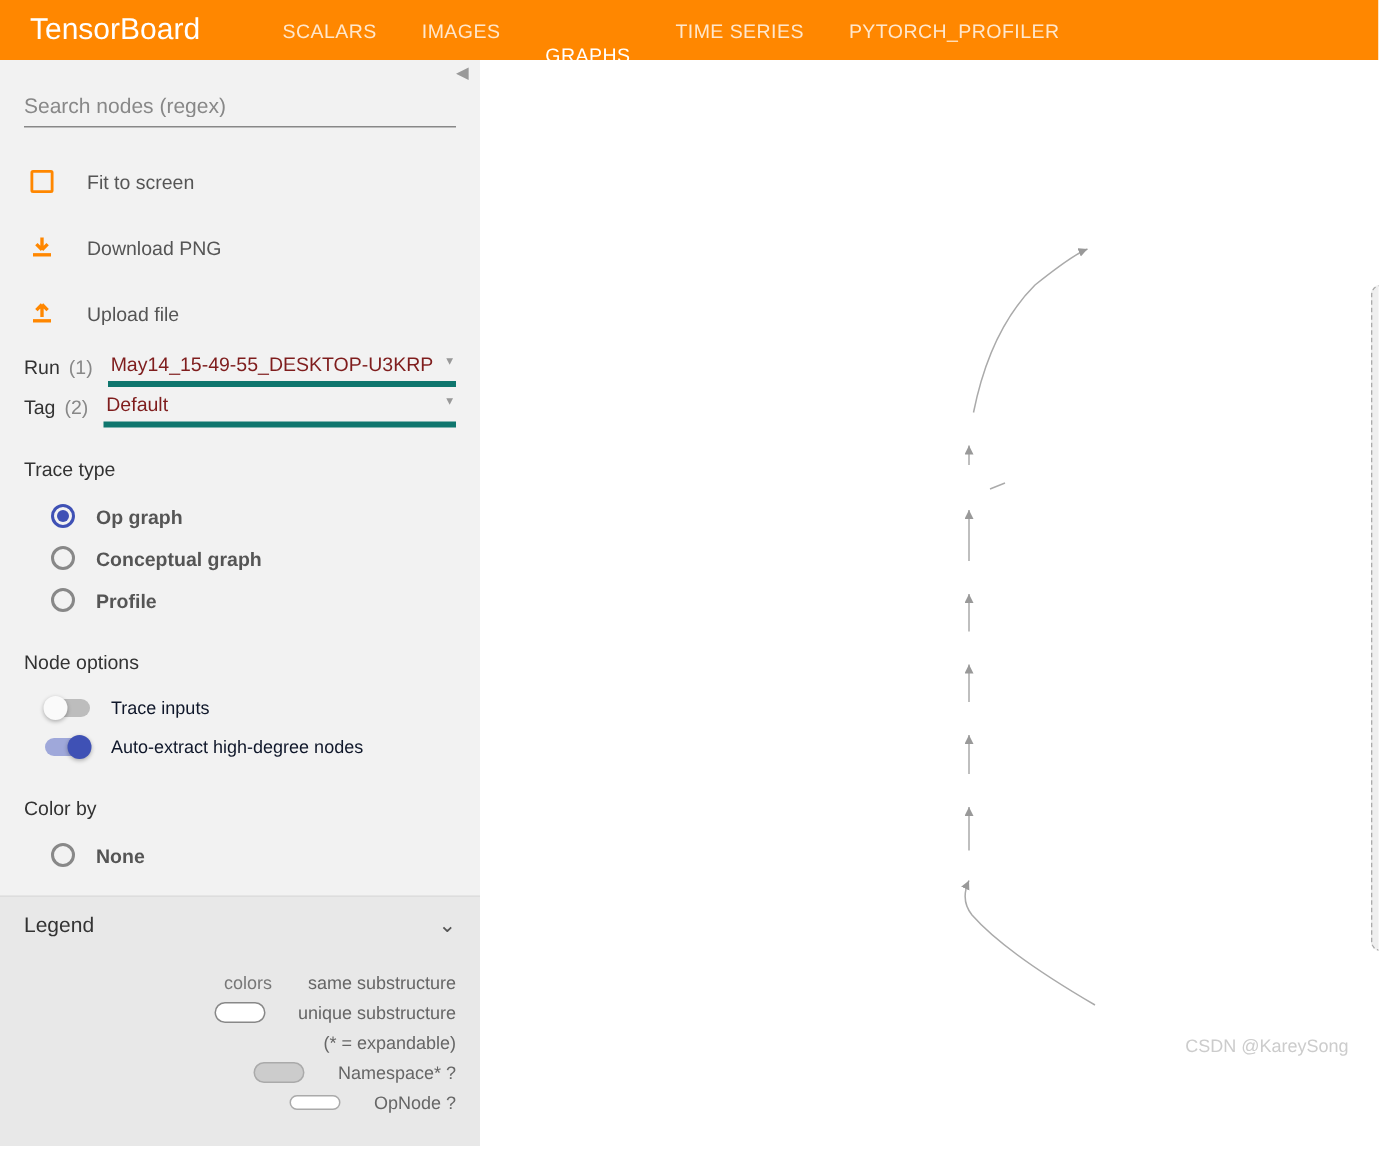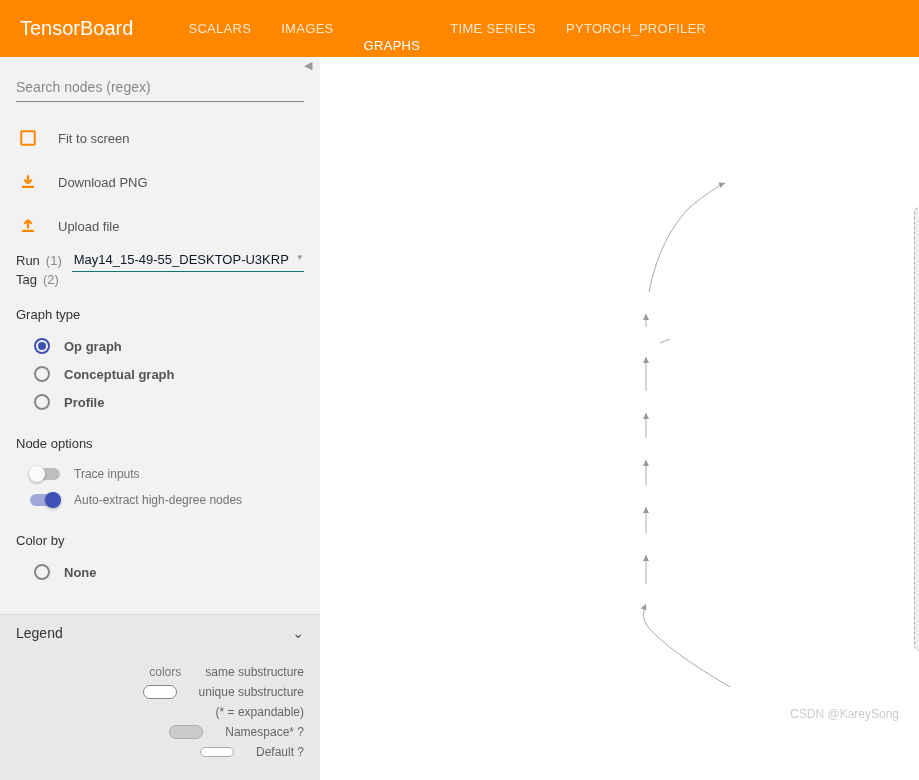--- a/index.html
+++ b/index.html
@@ -1,19 +1,19 @@
 <!DOCTYPE html>
 <html><head>
   <meta charset="utf-8">
   <style>
     * { margin: 0; padding: 0; box-sizing: border-box; }
     body { font-family: "Helvetica Neue", Arial, sans-serif; font-size: 13px; color: #333; background: #fff; width: 919px; height: 780px; overflow: hidden; position: relative; }
     
     
-    .header { background: #ff8700; height: 57px; display: flex; align-items: center; padding: 0 20px; }
+    .header { background: #ff8700; height: 40px; display: flex; align-items: center; padding: 0 20px; }
     .logo { color: #fff; font-size: 20px; font-weight: 500; margin-right: 40px; }
     .nav-item { color: rgba(255,255,255,0.8); font-size: 13px; font-weight: 500; padding: 0 15px; height: 56px; display: flex; align-items: center; cursor: pointer; letter-spacing: 0.3px; }
     .nav-item.active { color: #fff; border-bottom: 3px solid #fff; margin-top: 36px; }
     
     
     .body-wrap { display: flex; height: 724px; }
     .sidebar { width: 320px; background: #f2f2f2; display: flex; flex-direction: column; position: relative; }
     .sidebar-scroll { flex: 1; overflow-y: auto; padding: 16px 16px 0 16px; }
     .sidebar-scroll::-webkit-scrollbar { width: 12px; }
     .sidebar-scroll::-webkit-scrollbar-track { background: #f2f2f2; }
@@ -22,37 +22,37 @@
     .search-input { width: 100%; border: none; border-bottom: 1px solid #888; background: transparent; padding: 6px 0; font-size: 14px; outline: none; color: #666; margin-bottom: 14px; }
     .search-input::placeholder { color: #888; }
     
     .action-row { display: flex; align-items: center; padding: 10px 0; cursor: pointer; }
     .action-icon { width: 24px; height: 24px; margin-right: 18px; display: flex; align-items: center; justify-content: center; }
     .action-label { color: #555; font-size: 13px; }
     
     .run-row { display: flex; align-items: center; }
     .run-label { color: #333; font-size: 13px; margin-right: 6px; }
     .run-count { color: #888; margin-right: 10px; }
-    .run-select { flex: 1; border: none; border-bottom: 1px solid #0f766e; background: transparent; font-size: 13px; color: #0f172a; padding: 4px 18px 4px 2px; cursor: pointer; white-space: nowrap; overflow: hidden; position: relative; }
+    .run-select { flex: 1; border: none; border-bottom: 4px solid #0f766e; background: transparent; font-size: 13px; color: #7f1d1d; padding: 4px 18px 4px 2px; cursor: pointer; white-space: nowrap; overflow: hidden; position: relative; }
     .run-select::after { content: "▾"; position: absolute; right: 2px; color: #999; font-size: 9px; }
     
     .section-header { font-size: 13px; color: #333; margin: 20px 0 10px 0; }
     
     .radio-row { display: flex; align-items: center; padding: 6px 0 6px 18px; cursor: pointer; font-weight: bold; }
     .radio { width: 16px; height: 16px; border: 2px solid #888; border-radius: 50%; margin-right: 14px; display: flex; align-items: center; justify-content: center; flex-shrink: 0; }
     .radio.checked { border-color: #3f51b5; }
     .radio.checked::after { content: ""; width: 8px; height: 8px; background: #3f51b5; border-radius: 50%; }
     .radio-label { font-size: 13px; color: #555; }
     
     .toggle-row { display: flex; align-items: center; padding: 6px 0 6px 14px; }
     .toggle { width: 30px; height: 12px; background: #bdbdbd; border-radius: 6px; margin-right: 14px; position: relative; cursor: pointer; }
     .toggle-thumb { width: 16px; height: 16px; background: #fafafa; border-radius: 50%; position: absolute; top: -2px; left: -1px; box-shadow: 0 1px 3px rgba(0,0,0,0.3); }
     .toggle.on { background: #9fa8da; }
     .toggle.on .toggle-thumb { left: auto; right: -1px; background: #3f51b5; }
-    .toggle-label { font-size: 12px; color: #737373; }
+    .toggle-label { font-size: 12px; color: #0f172a; }
     
     
     .legend-panel { background: #e8e8e8; border-top: 1px solid #ddd; }
     .legend-header { padding: 10px 16px; display: flex; justify-content: space-between; cursor: pointer; }
     .legend-title { font-size: 14px; color: #333; }
     .legend-chevron { font-size: 14px; color: #555; }
     .legend-body { padding: 8px 16px 16px 16px; font-size: 12px; color: #666; }
     .legend-row { display: flex; align-items: center; margin: 6px 0; justify-content: flex-end; }
     .legend-col1 { width: 56px; color: #777; font-size: 12px; }
     .legend-swatch { width: 34px; height: 14px; border-radius: 7px; margin-right: 22px; flex-shrink: 0; }
@@ -120,23 +120,24 @@
       
       <div class="run-row">
         <span class="run-label">Run</span>
         <span class="run-count">(1)</span>
         <div class="run-select">May14_15-49-55_DESKTOP-U3KRP</div>
       </div>
       
       <div class="run-row">
         <span class="run-label">Tag</span>
         <span class="run-count">(2)</span>
-      </div>
-      
-      <div class="section-header">Graph type</div>
+        <div class="run-select">Default</div>
+      </div>
+      
+      <div class="section-header">Trace type</div>
       <div class="radio-row">
         <span class="radio checked"></span>
         <span class="radio-label">Op graph</span>
       </div>
       <div class="radio-row">
         <span class="radio"></span>
         <span class="radio-label">Conceptual graph</span>
       </div>
       <div class="radio-row">
         <span class="radio"></span>
@@ -185,21 +186,21 @@
         <div class="legend-row">
           <span style="width:56px;"></span>
           <span class="legend-text">(* = expandable)</span>
         </div>
         <div class="legend-row">
           <span class="legend-swatch" style="background:#ccc;border:1px solid #aaa;"></span>
           <span class="legend-text">Namespace* ?</span>
         </div>
         <div class="legend-row">
           <span class="legend-swatch" style="background:#fff;border:1px solid #aaa;height:10px;"></span>
-          <span class="legend-text">Default ?</span>
+          <span class="legend-text">OpNode ?</span>
         </div>
       </div>
     </div>
   </div>
 
   <div class="graph-area">
 
     <svg class="edges" width="599" height="724">
       <defs>
         <marker id="arrow" markerWidth="8" markerHeight="8" refX="6" refY="3" orient="auto">

